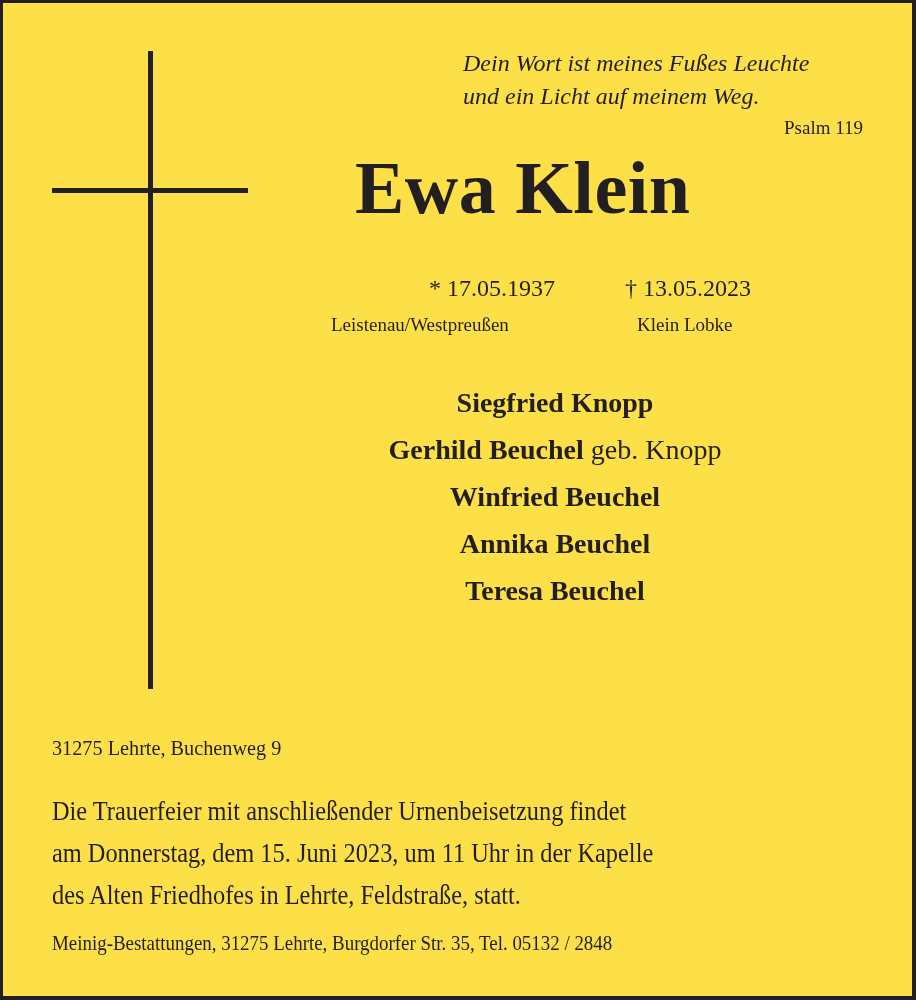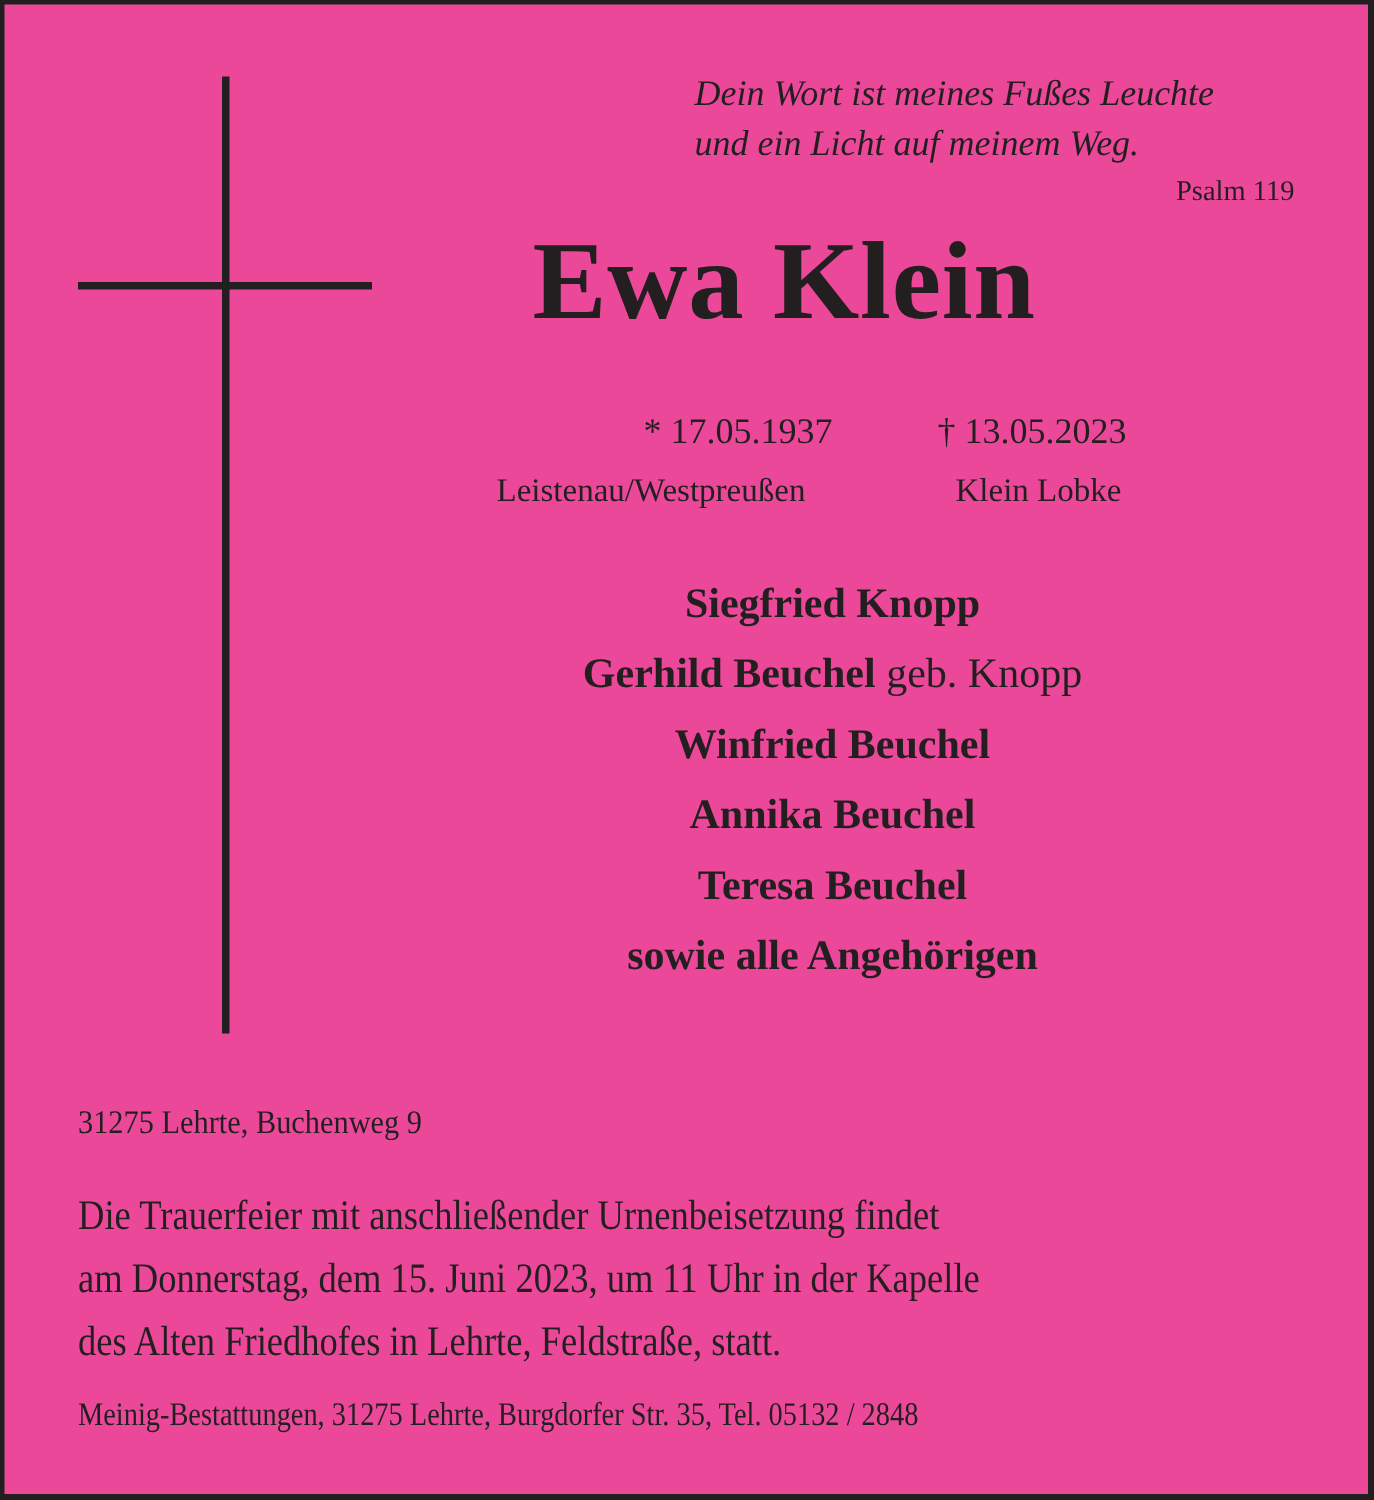--- a/index.html
+++ b/index.html
@@ -1,28 +1,28 @@
 <!DOCTYPE html>
 <html><head>
   <meta charset="utf-8">
   <style>
     html, body { margin: 0; padding: 0; background: #ffffff; }
     body { width: 916px; height: 1000px; position: relative; overflow: hidden; font-family: "Liberation Serif", serif; color: #231f20; }
-    .frame { position: absolute; left: 0; top: 0; width: 916px; height: 1000px; box-sizing: border-box; border: 3px solid #231f20; border-bottom-width: 4px; border-right-width: 4px; background: #ec4899; }
+    .frame { position: absolute; left: 0; top: 0; width: 916px; height: 1000px; box-sizing: border-box; border: 3px solid #231f20; border-bottom-width: 4px; border-right-width: 4px; background: #fde047; }
     .cross-v { position: absolute; left: 145px; top: 48px; width: 5px; height: 638px; background: #231f20; }
     .cross-h { position: absolute; left: 49px; top: 185px; width: 196px; height: 5px; background: #231f20; }
     .verse { position: absolute; left: 460px; top: 44px; font-style: italic; font-size: 24px; line-height: 33px; white-space: nowrap; }
     .verse-src { position: absolute; right: 49px; top: 114px; font-size: 19px; }
     .name { position: absolute; left: 352px; top: 140px; font-size: 74px; font-weight: bold; letter-spacing: 0.5px; white-space: nowrap; line-height: 90px; }
     .center { position: absolute; left: 330px; width: 444px; text-align: center; white-space: nowrap; }
     .maiden { top: 240px; font-size: 22px; }
     .dates { position: absolute; top: 272px; font-size: 24px; white-space: nowrap; }
     .birth { left: 386px; margin-left: 40px; }
     .death { left: 622px; }
-    .places { position: absolute; top: 311px; font-size: 22px; white-space: nowrap; }
+    .places { position: absolute; top: 311px; font-size: 19px; white-space: nowrap; }
     .bplace { left: 328px; }
     .dplace { left: 634px; }
     .mourners { position: absolute; left: 320px; width: 464px; top: 376px; text-align: center; font-size: 28px; line-height: 47px; }
     .mourners .intro { font-weight: normal; }
     .mourners .b { font-weight: bold; }
     .mourners .n { font-weight: normal; }
     .addr { position: absolute; left: 49px; top: 732px; font-size: 22px; white-space: nowrap; transform: scaleX(0.92); transform-origin: left; }
     .notice { position: absolute; left: 49px; top: 787px; font-size: 28px; line-height: 42px; white-space: nowrap; transform: scaleX(0.87); transform-origin: left; }
     .undertaker { position: absolute; left: 49px; top: 927px; font-size: 22px; white-space: nowrap; transform: scaleX(0.86); transform-origin: left; }
   </style>
@@ -45,21 +45,20 @@
   <div class="dates death">† 13.05.2023</div>
   <div class="places bplace">Leistenau/Westpreußen</div>
   <div class="places dplace">Klein Lobke</div>
 
   <div class="mourners">
     <div><span class="b">Siegfried Knopp</span><span class="n"></span></div>
     <div><span class="b">Gerhild Beuchel</span><span class="n"> geb. Knopp</span></div>
     <div><span class="b">Winfried Beuchel</span><span class="n"></span></div>
     <div><span class="b">Annika Beuchel</span><span class="n"></span></div>
     <div><span class="b">Teresa Beuchel</span><span class="n"></span></div>
-    <div><span class="b">sowie alle Angehörigen</span><span class="n"></span></div>
   </div>
 
   <div class="addr">31275 Lehrte, Buchenweg 9</div>
 
   <div class="notice">
     <div>Die Trauerfeier mit anschließender Urnenbeisetzung findet</div>
     <div>am Donnerstag, dem 15. Juni 2023, um 11 Uhr in der Kapelle</div>
     <div>des Alten Friedhofes in Lehrte, Feldstraße, statt.</div>
   </div>
 

